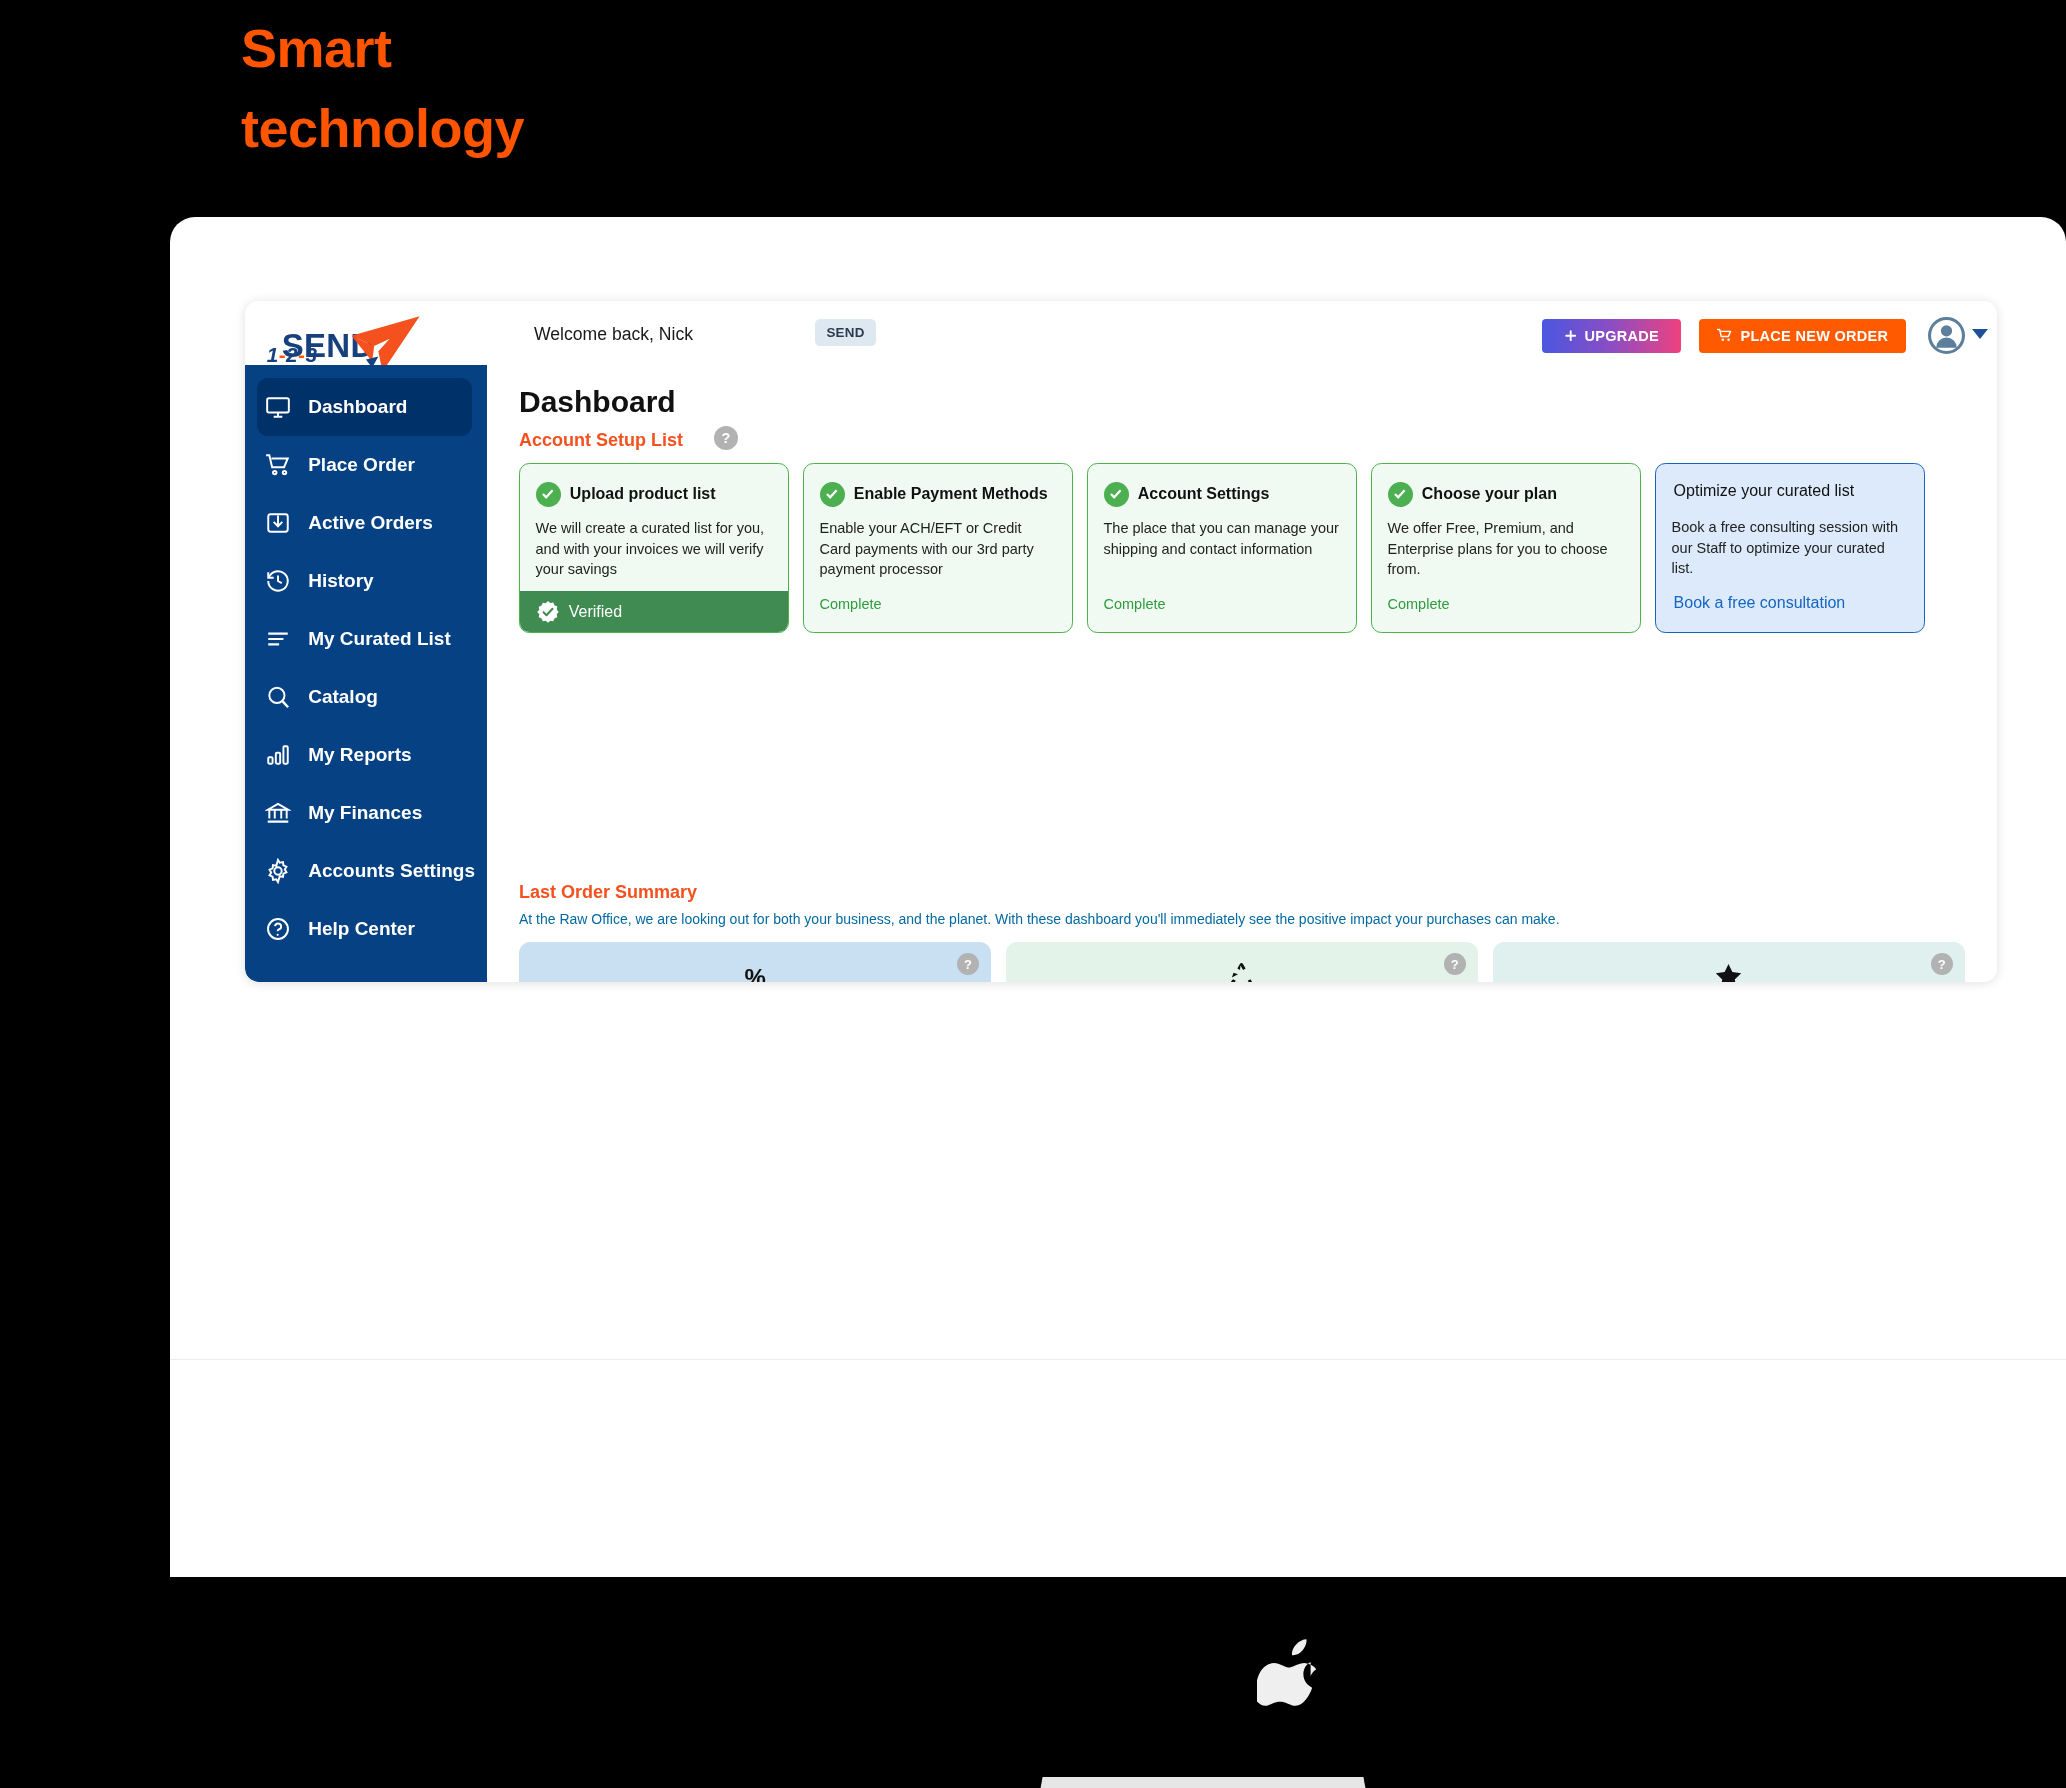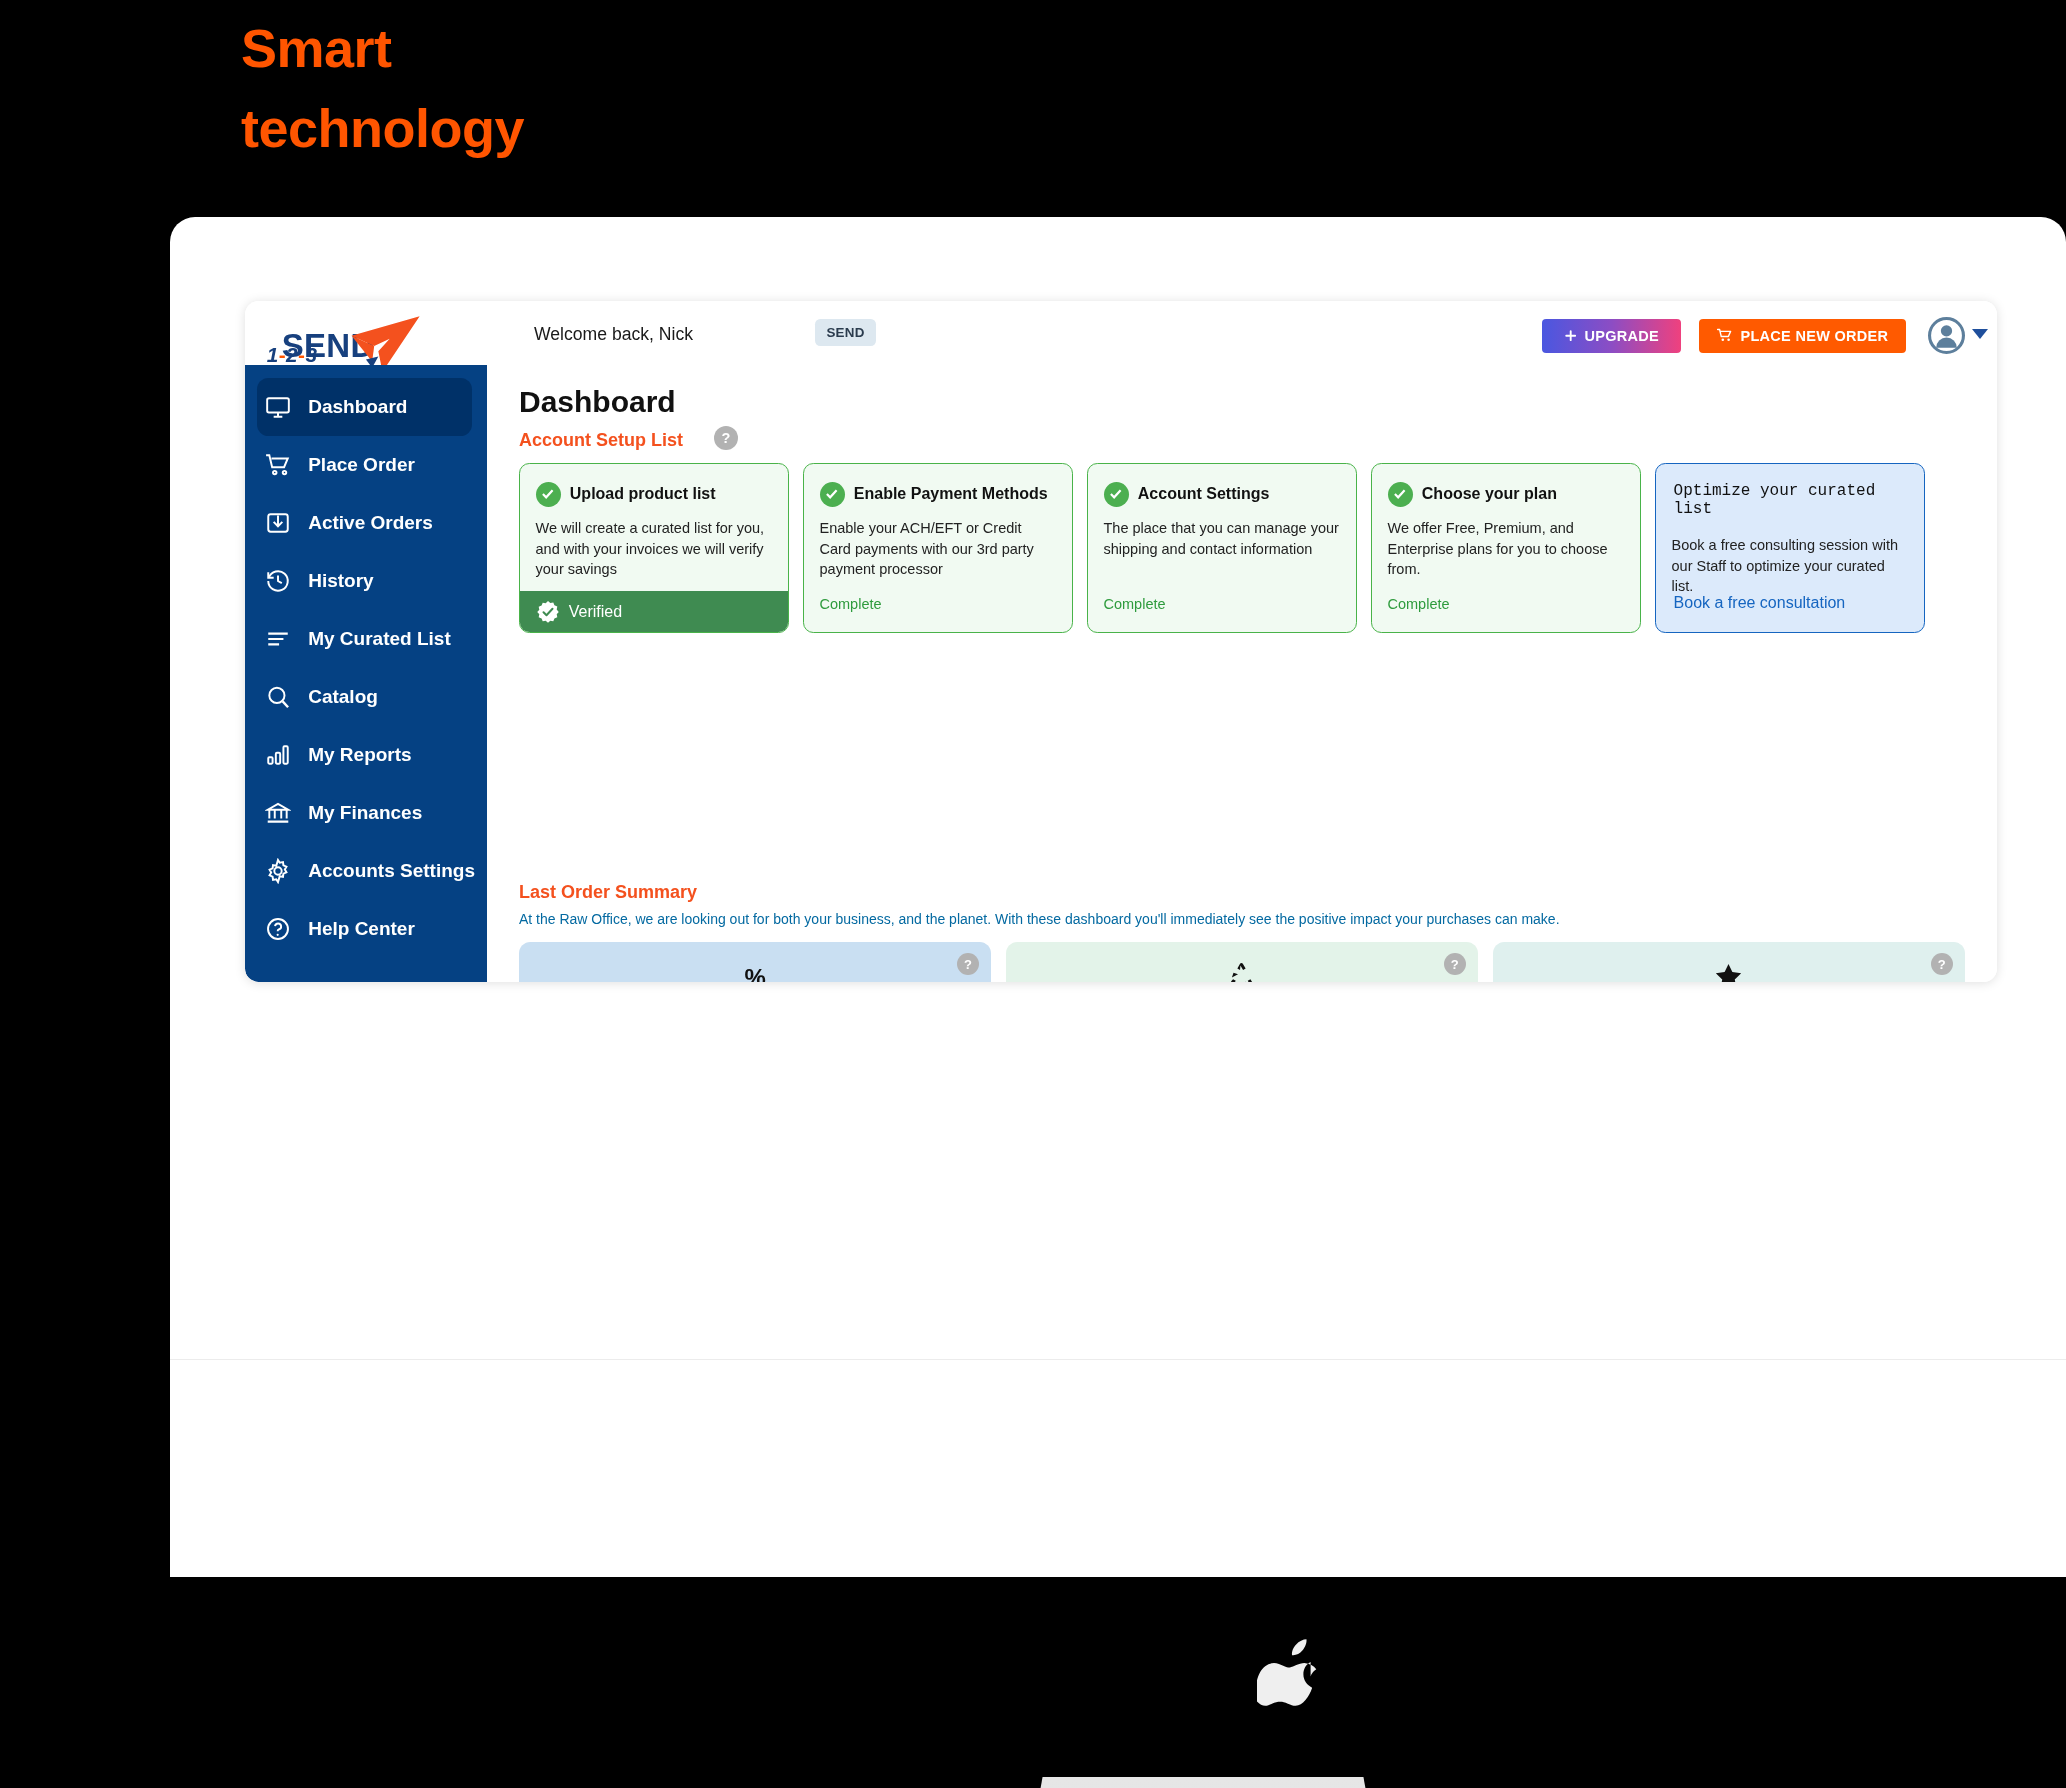--- a/index.html
+++ b/index.html
@@ -76,21 +76,21 @@
   
   .setup-row{position:absolute;left:32px;top:98px;width:1446px;display:flex;gap:14px;}
   .setup-card{width:270px;height:170px;border:1.5px solid #49b349;border-radius:10.3px;
      background:#f1faf2;position:relative;overflow:hidden;box-sizing:border-box;}
   .setup-card.blue{border-color:#1565c0;background:#dceafb;}
   .sc-head{display:flex;align-items:center;gap:9.3px;padding:17.6px 15.5px 0 15.5px;}
   .check{width:25px;height:25px;flex:0 0 25px;border-radius:50%;background:#4caf50;
      display:flex;align-items:center;justify-content:center;}
   .check svg{width:15.5px;height:15.5px;stroke:#fff;stroke-width:3.4;fill:none;}
   .sc-title{font-size:16px;font-weight:700;color:#111;}
-  .sc-title.plain{padding:17.6px 15.5px 0 17.6px;font-size:16px;font-weight:400;color:#111;font-family:Liberation Mono, monospace;}
+  .sc-title.plain{padding:17.6px 15.5px 0 17.6px;font-size:16px;font-weight:400;color:#111;}
   .sc-body{padding:11.4px 15.5px 0 15.5px;font-size:14.5px;line-height:1.42;color:#222;}
   .sc-body.blue{padding-top:17.6px;}
   .sc-status{position:absolute;left:15.5px;bottom:19.6px;font-size:14.5px;color:#2e9b3d;}
   .sc-link{position:absolute;left:17.6px;bottom:19.6px;font-size:16px;color:#1565c0;}
   .verified-bar{position:absolute;left:0;bottom:0;width:100%;height:41px;background:#3f8b51;
      display:flex;align-items:center;gap:9.3px;padding-left:15.5px;box-sizing:border-box;
      color:#fff;font-size:16px;margin-top:48px;}
   .vbadge{width:24px;height:24px;flex:0 0 24px;}
 
   

